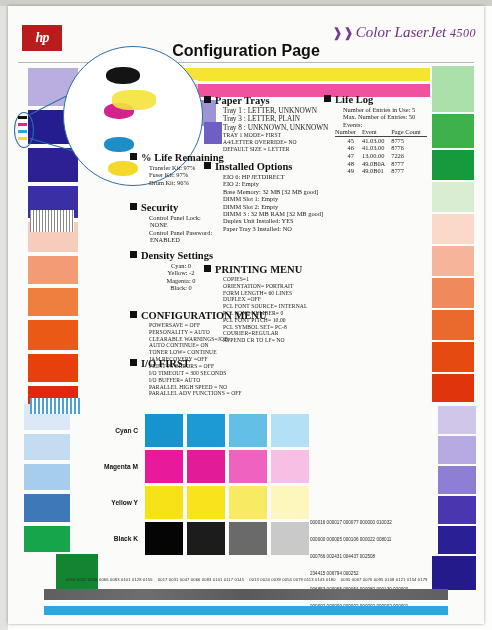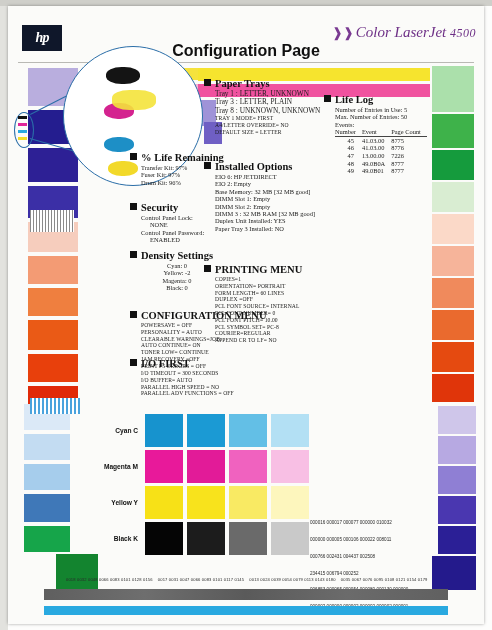--- a/index.html
+++ b/index.html
@@ -4,21 +4,21 @@
 <style>
   html,body{margin:0;padding:0;background:#6f6f6f;}
   body{font-family:"Liberation Serif",serif;}
   .page{position:relative;width:492px;height:630px;overflow:hidden;background:#fdfdfc;}
   .sheet{position:absolute;left:8px;top:6px;width:476px;height:618px;background:#fbfbf9;
          box-shadow:0 0 3px rgba(0,0,0,.35);overflow:hidden;}
   .edge-l{position:absolute;left:0;top:0;width:8px;height:630px;background:#e2e2de;}
   .edge-t{position:absolute;left:0;top:0;width:492px;height:6px;background:#cfcfca;}
 
   
-  .hp-logo{position:absolute;left:14px;top:19px;width:40px;height:26px;background:#0f172a;
+  .hp-logo{position:absolute;left:14px;top:19px;width:40px;height:26px;background:#b91c1c;
            display:flex;align-items:center;justify-content:center;}
   .hp-logo span{color:#fff;font-style:italic;font-weight:bold;font-size:14px;
            font-family:"Liberation Serif",serif;letter-spacing:-1px;}
   .hp-word{position:absolute;left:60px;top:20px;font-family:"Liberation Sans",sans-serif;
            font-weight:bold;font-size:11px;line-height:12px;color:#111;letter-spacing:.5px;}
   .cfg-title{position:absolute;left:0;top:36px;width:476px;text-align:center;
            font-family:"Liberation Sans",sans-serif;font-weight:bold;font-size:16px;color:#101010;}
   .clj{position:absolute;right:8px;top:18px;font-family:"Liberation Serif",serif;font-style:italic;
            font-size:15px;color:#6d2f86;white-space:nowrap;}
   .clj .sw{font-style:normal;font-size:13px;color:#7a3a92;margin-right:2px;}
@@ -34,21 +34,21 @@
          border:1.6px solid #2b6ea8;background:#ffffff;overflow:hidden;}
   .loupe .sm{position:absolute;border-radius:46%;}
   .lead{position:absolute;background:#2b6ea8;height:1px;transform-origin:0 0;}
 
   
   .sec{position:absolute;}
   .sq{display:inline-block;width:7px;height:7px;background:#111;margin-right:4px;vertical-align:1px;}
   .h{font-family:"Liberation Serif",serif;font-weight:bold;font-size:10.5px;color:#111;
      white-space:nowrap;margin:0 0 1px 0;}
   .sub{font-family:"Liberation Serif",serif;font-size:6.4px;color:#1b1b1b;line-height:7.4px;
-     white-space:nowrap;margin-left:11px;}
+     white-space:nowrap;margin-left:19px;}
   .sub.big{font-size:7.3px;line-height:8.4px;}
   .sub.caps{font-size:5.6px;line-height:6.8px;letter-spacing:.1px;}
   .ind{margin-left:20px;}
 
   
   .evt{margin-left:11px;font-family:"Liberation Serif",serif;font-size:6.4px;line-height:7.6px;color:#1b1b1b;}
   .evt table{border-collapse:collapse;}
   .evt th{font-weight:normal;text-align:left;padding:0 6px 0 0;border-bottom:.6px solid #444;}
   .evt td{padding:0 6px 0 0;text-align:left;}
   .evt td.n{text-align:right;padding-right:8px;}
@@ -185,21 +185,21 @@
     </div>
 
     <div class="sec" style="left:122px;top:352px;">
       <div class="h"><i class="sq"></i><span>I/O FIRST</span></div>
       <div class="sub caps">I/O TIMEOUT = 300 SECONDS</div>
       <div class="sub caps">I/O BUFFER= AUTO</div>
       <div class="sub caps">PARALLEL HIGH SPEED = NO</div>
       <div class="sub caps">PARALLEL ADV FUNCTIONS = OFF</div>
     </div>
 
-    <div class="sec" style="left:196px;top:72px;">
+    <div class="sec" style="left:196px;top:89px;">
       <div class="h"><i class="sq"></i><span>Paper Trays</span></div>
       <div class="sub big">Tray 1 : LETTER, UNKNOWN</div>
       <div class="sub big">Tray 3 : LETTER, PLAIN</div>
       <div class="sub big">Tray 8 : UNKNOWN, UNKNOWN</div>
       <div class="sub caps">TRAY 1 MODE= FIRST</div>
       <div class="sub caps">A4/LETTER OVERRIDE= NO</div>
       <div class="sub caps">DEFAULT SIZE = LETTER</div>
     </div>
 
     <div class="sec" style="left:196px;top:155px;">

